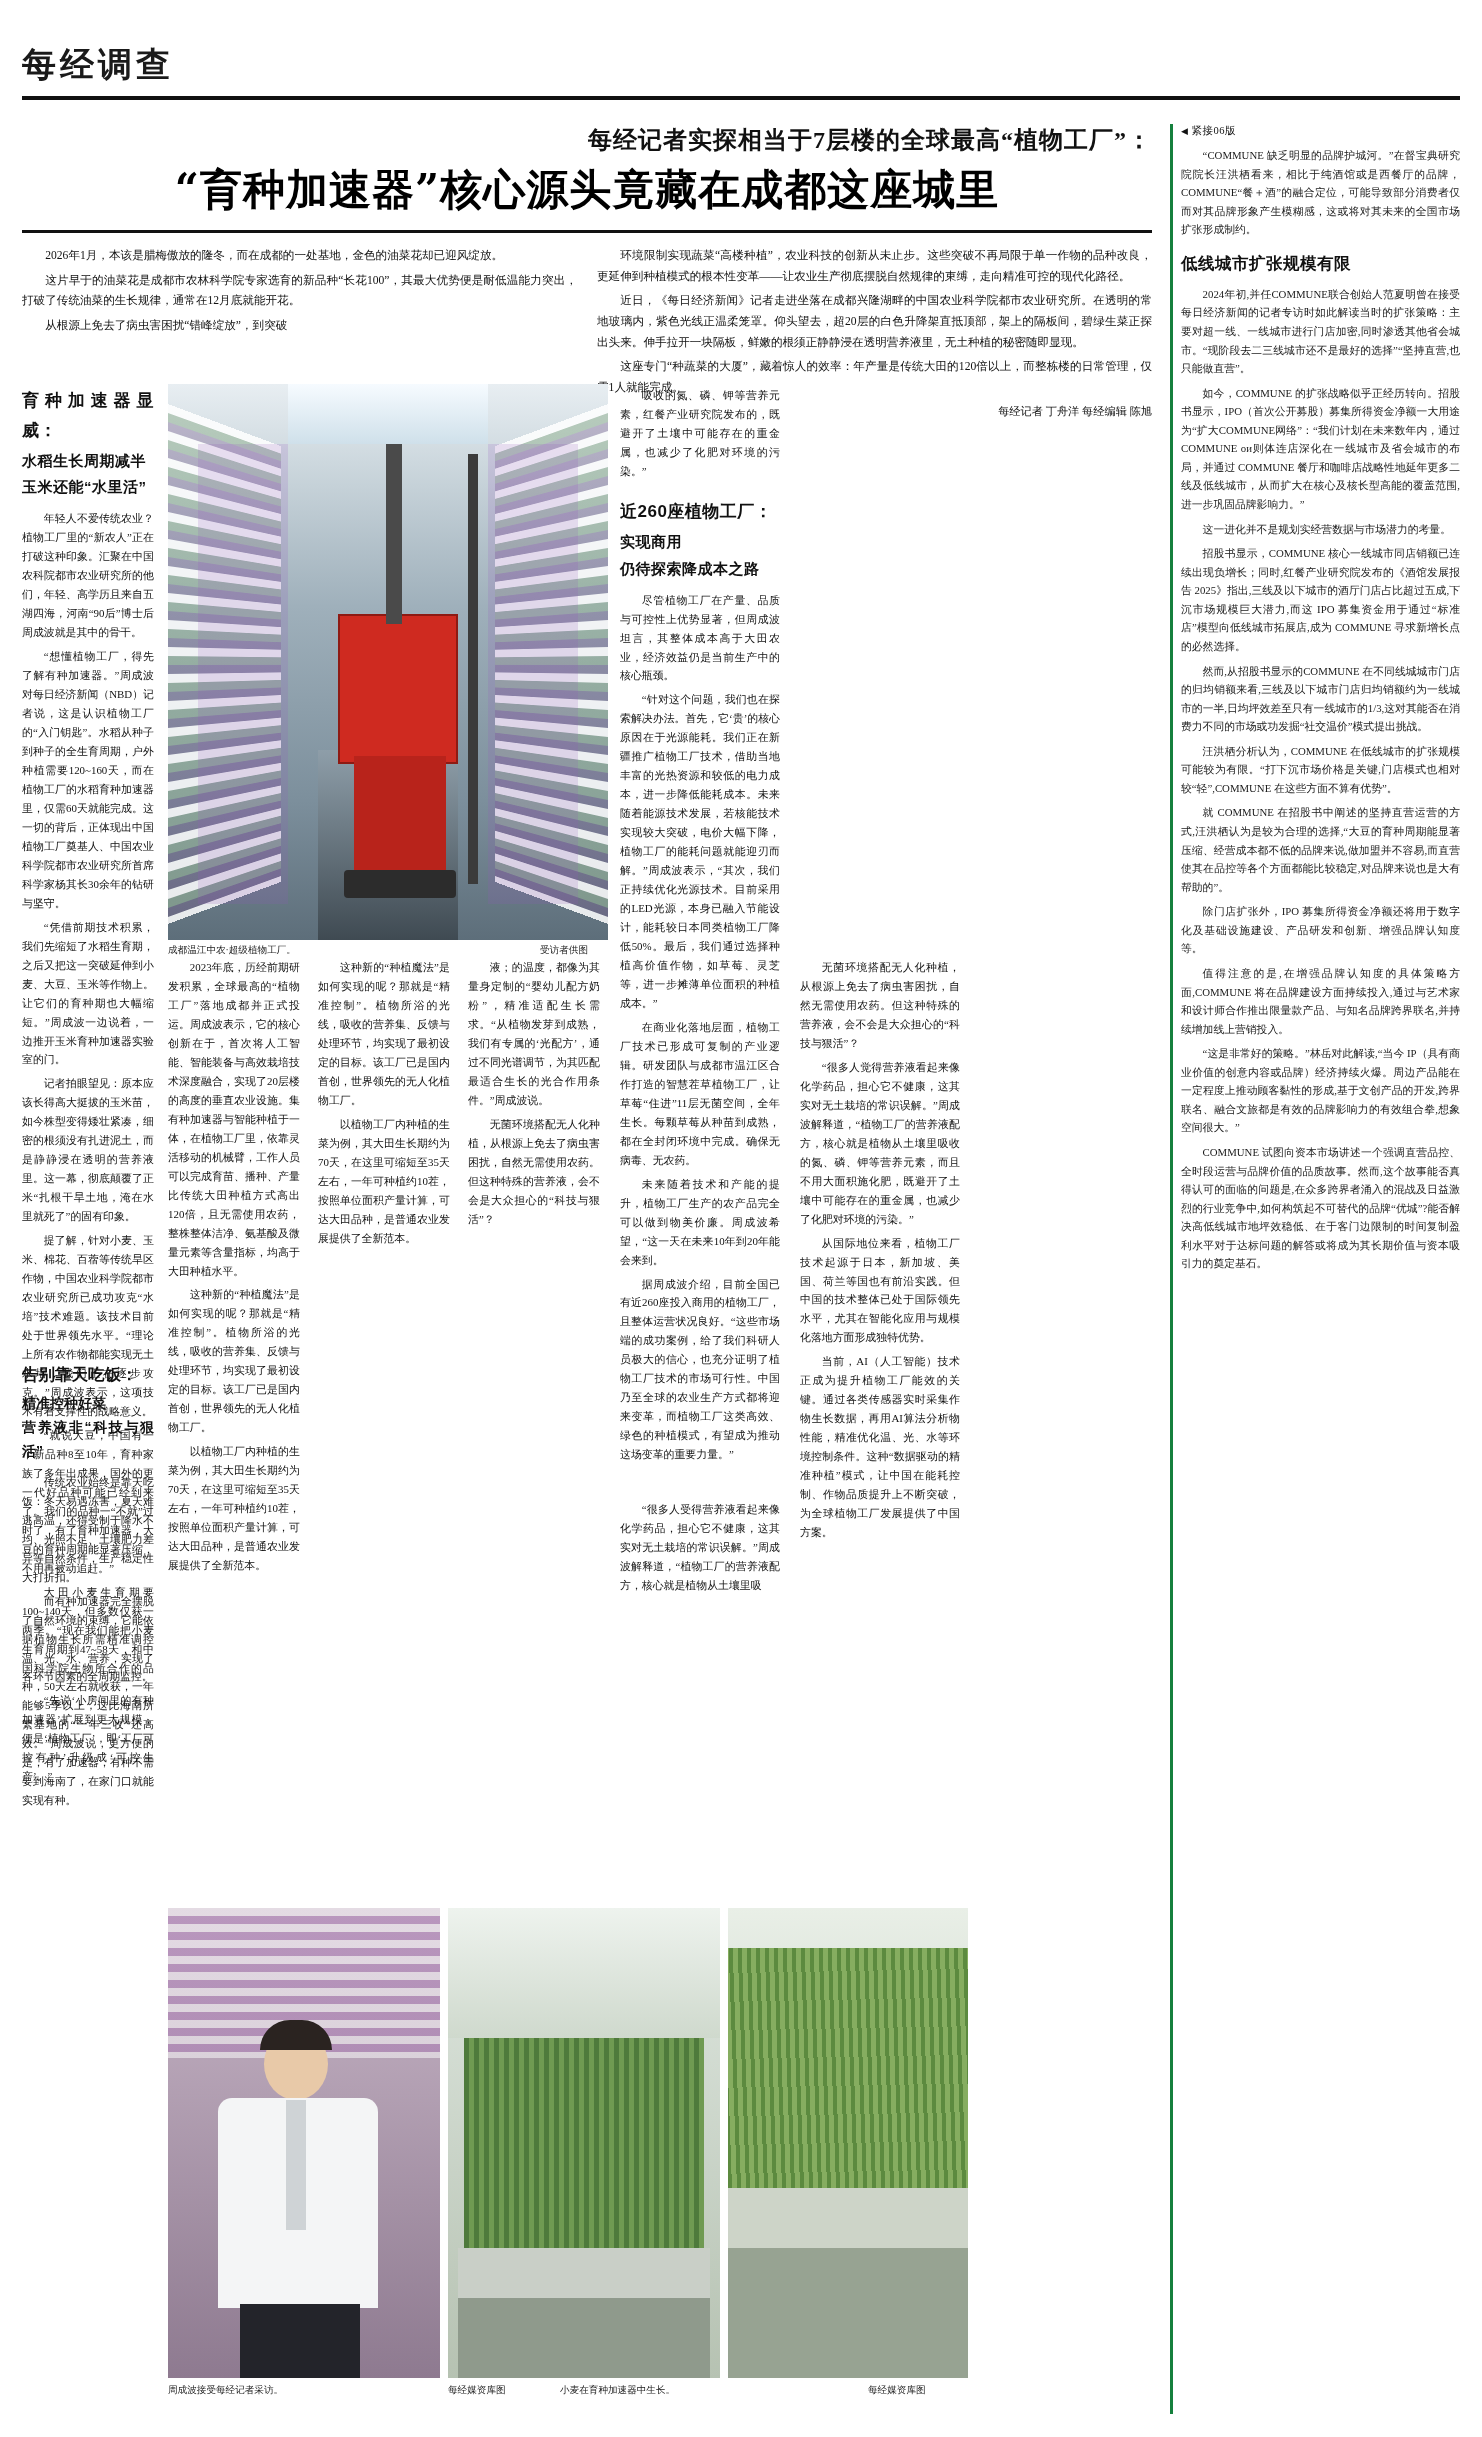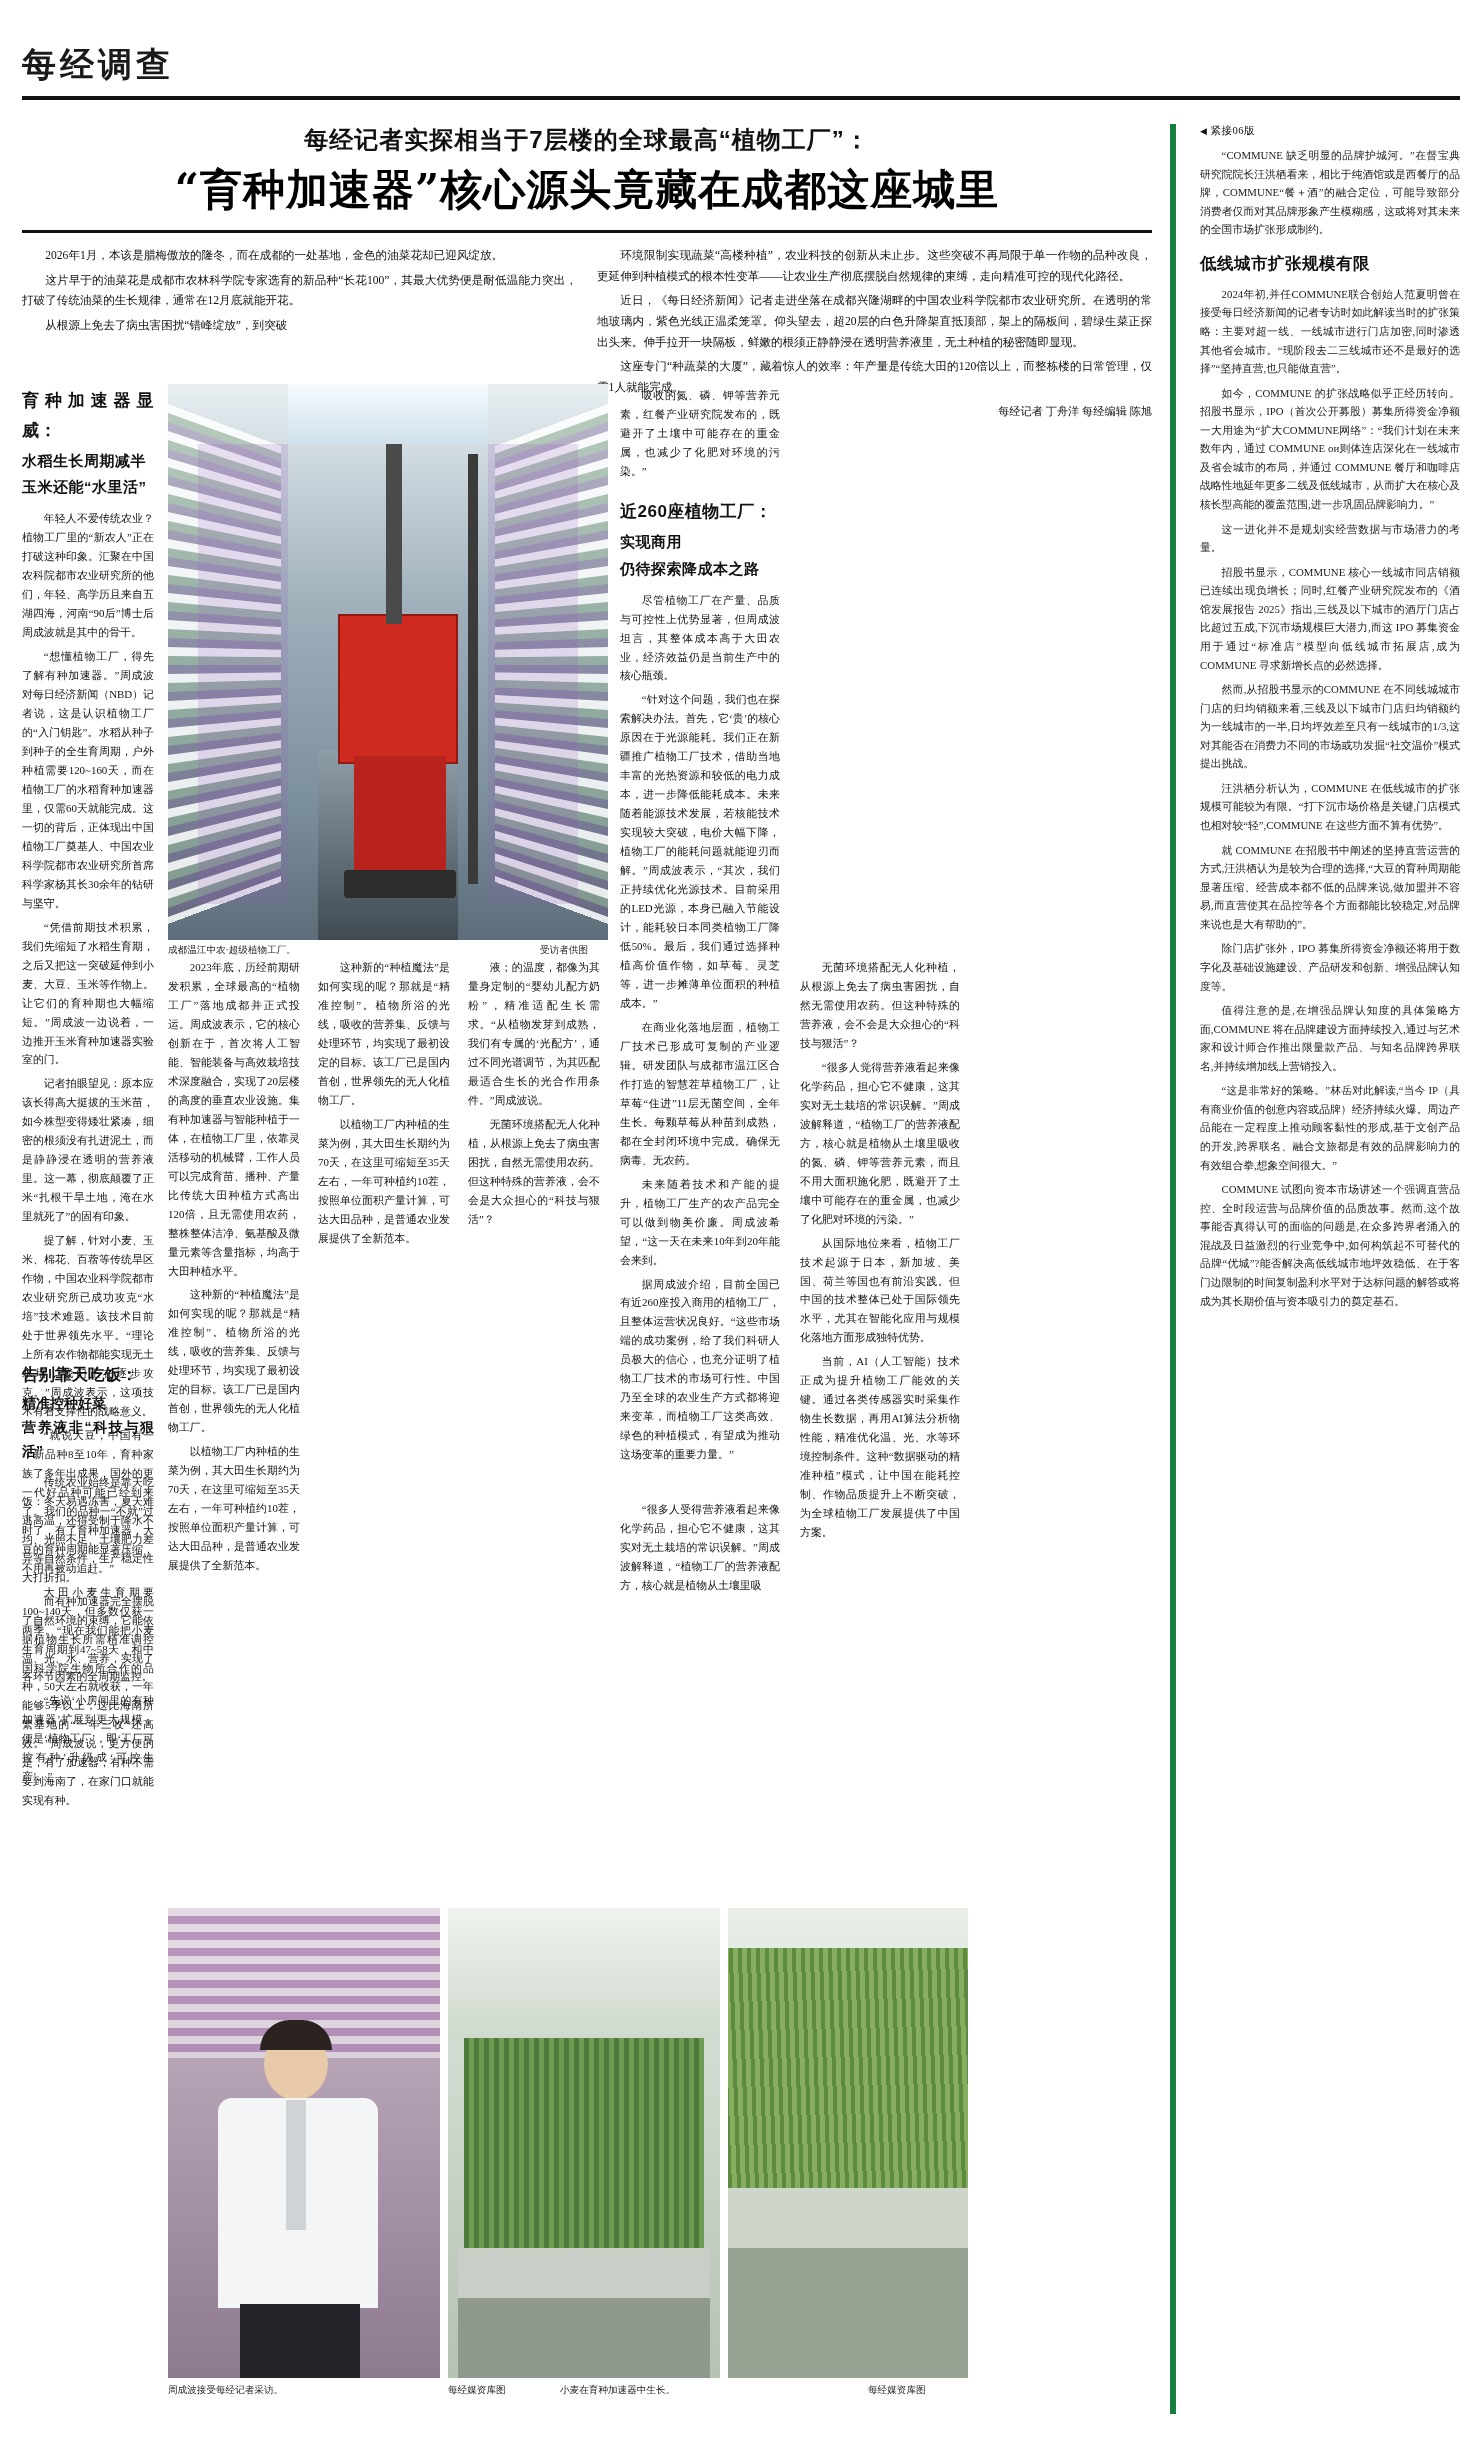--- a/index.html
+++ b/index.html
@@ -51,22 +51,22 @@
     padding-left: 14px; margin-left: 6px; line-height: 0.95;
   }
   .rule-thick {
     position:absolute; left:22px; top:96px; width:1438px; height:4px; background:#111;
   }
 
   
   .right-col {
     position: absolute;
     left: 1170px; top: 124px; width: 290px; height: 2290px;
-    border-left: 6px solid #15803d;
-    padding-left: 24px;
+    border-left: 3px solid #15803d;
+    padding-left: 8px;
   }
   .jumpline {
     font-size: 10.5px; color:#111; margin-bottom:8px;
     letter-spacing: 0.5px;
   }
   .jumpline .tri { font-size: 9px; }
   .rc-para {
     font-size: 10.8px; line-height: 1.72; text-align: justify;
     text-indent: 2em; margin: 0 0 6px 0; color:#1a1a1a;
   }
@@ -75,22 +75,22 @@
     font-weight: 700; font-size: 16.5px; color:#111;
     margin: 14px 0 10px 0; letter-spacing: 0.5px;
   }
 
   
   .headline-wrap {
     position:absolute; left:22px; top:124px; width:1130px;
   }
   .kicker {
     font-size: 24px; font-weight: 700; color:#111;
-    text-align:center; letter-spacing:1px;
-    font-family: Liberation Sans, sans-serif;
+    text-align:right; letter-spacing:1px;
+    font-family: Liberation Serif, serif;
     margin-bottom: 4px;
   }
   .headline {
     font-size: 42px; font-weight: 700; color:#000;
     text-align:center; letter-spacing: 1px;
     font-family: "DejaVu Serif", serif;
     margin: 6px 0 12px 0;
   }
   .rule-med { width:100%; height:3px; background:#111; margin: 6px 0 0 0;}
 

